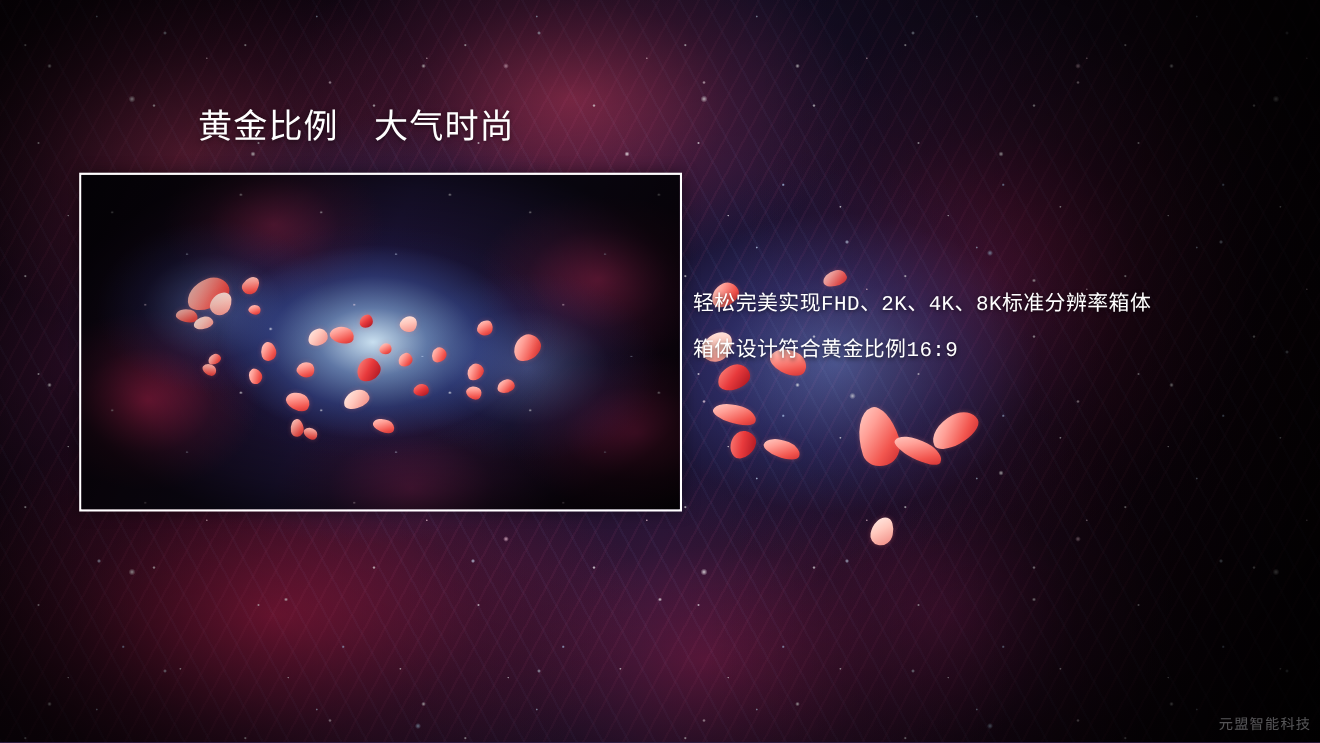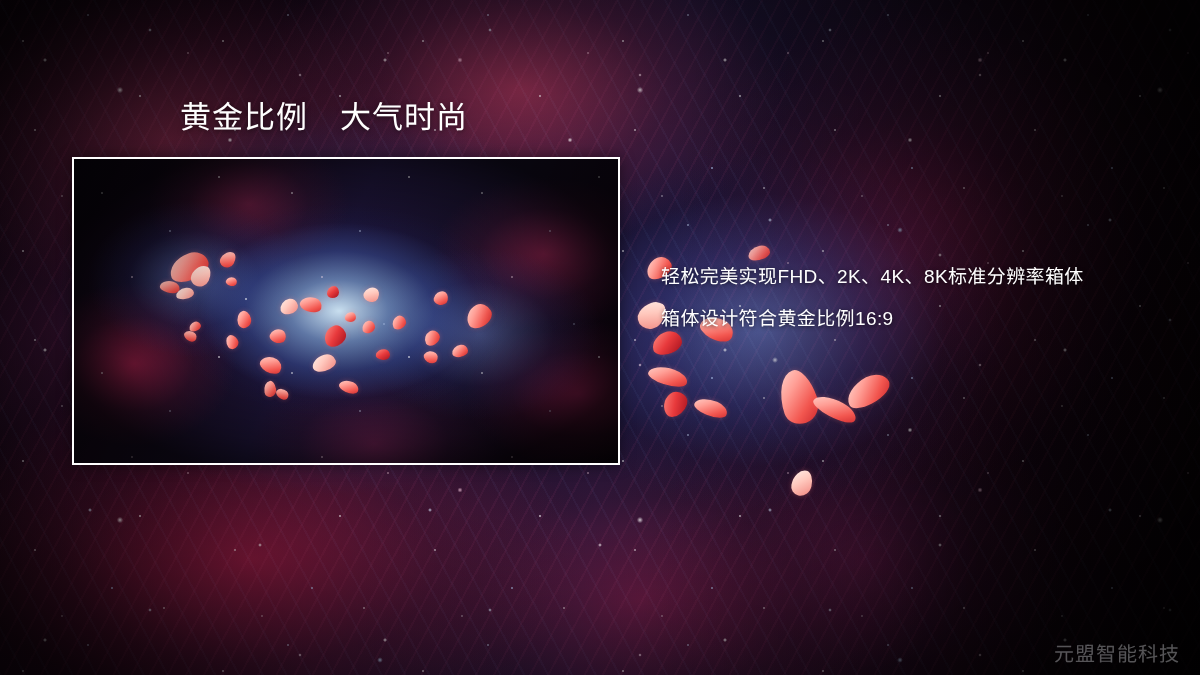--- a/index.html
+++ b/index.html
@@ -6,21 +6,21 @@
     margin: 0;
     padding: 0;
     background: #000;
   }
   #slide {
     position: relative;
     width: 1200px;
     height: 675px;
     overflow: hidden;
     background: #4c1d95;
-    font-family: Liberation Sans, sans-serif;
+    font-family: Liberation Mono, monospace;
   }
 
   
   .bg-base {
     position: absolute;
     inset: 0;
     background:
       radial-gradient(ellipse 360px 250px at 330px 300px, rgba(150,185,235,0.80) 0%, rgba(85,110,190,0.55) 28%, rgba(45,55,120,0.25) 55%, rgba(0,0,0,0) 78%),
       radial-gradient(ellipse 300px 220px at 760px 330px, rgba(110,140,225,0.62) 0%, rgba(70,80,170,0.40) 35%, rgba(30,30,80,0.16) 62%, rgba(0,0,0,0) 82%),
       radial-gradient(ellipse 300px 210px at 170px 140px, rgba(170,55,90,0.55) 0%, rgba(120,35,70,0.30) 45%, rgba(0,0,0,0) 80%),
@@ -164,39 +164,39 @@
   }
   .inset-vignette {
     position: absolute;
     inset: 0;
     background: radial-gradient(ellipse 300px 175px at 50% 50%, rgba(0,0,0,0) 45%, rgba(0,0,0,0.35) 80%, rgba(0,0,0,0.66) 100%);
   }
 
   
   .body-text {
     position: absolute;
-    left: 661px;
+    left: 630px;
     top: 256px;
     width: 510px;
   }
   .body-line {
     color: #ffffff;
     font-size: 19px;
     line-height: 42px;
     letter-spacing: .4px;
     white-space: nowrap;
     text-shadow: 0 1px 4px rgba(0,0,0,.65);
   }
 
   
   .watermark {
     position: absolute;
-    right: 20px;
+    right: 8px;
     bottom: 8px;
-    font-size: 20px;
+    font-size: 13px;
     letter-spacing: 1px;
     color: rgba(200,200,205,0.42);
   }
 </style>
 </head>
 <body>
 
 <div id="slide">
 
   <div class="bg-base"></div>

